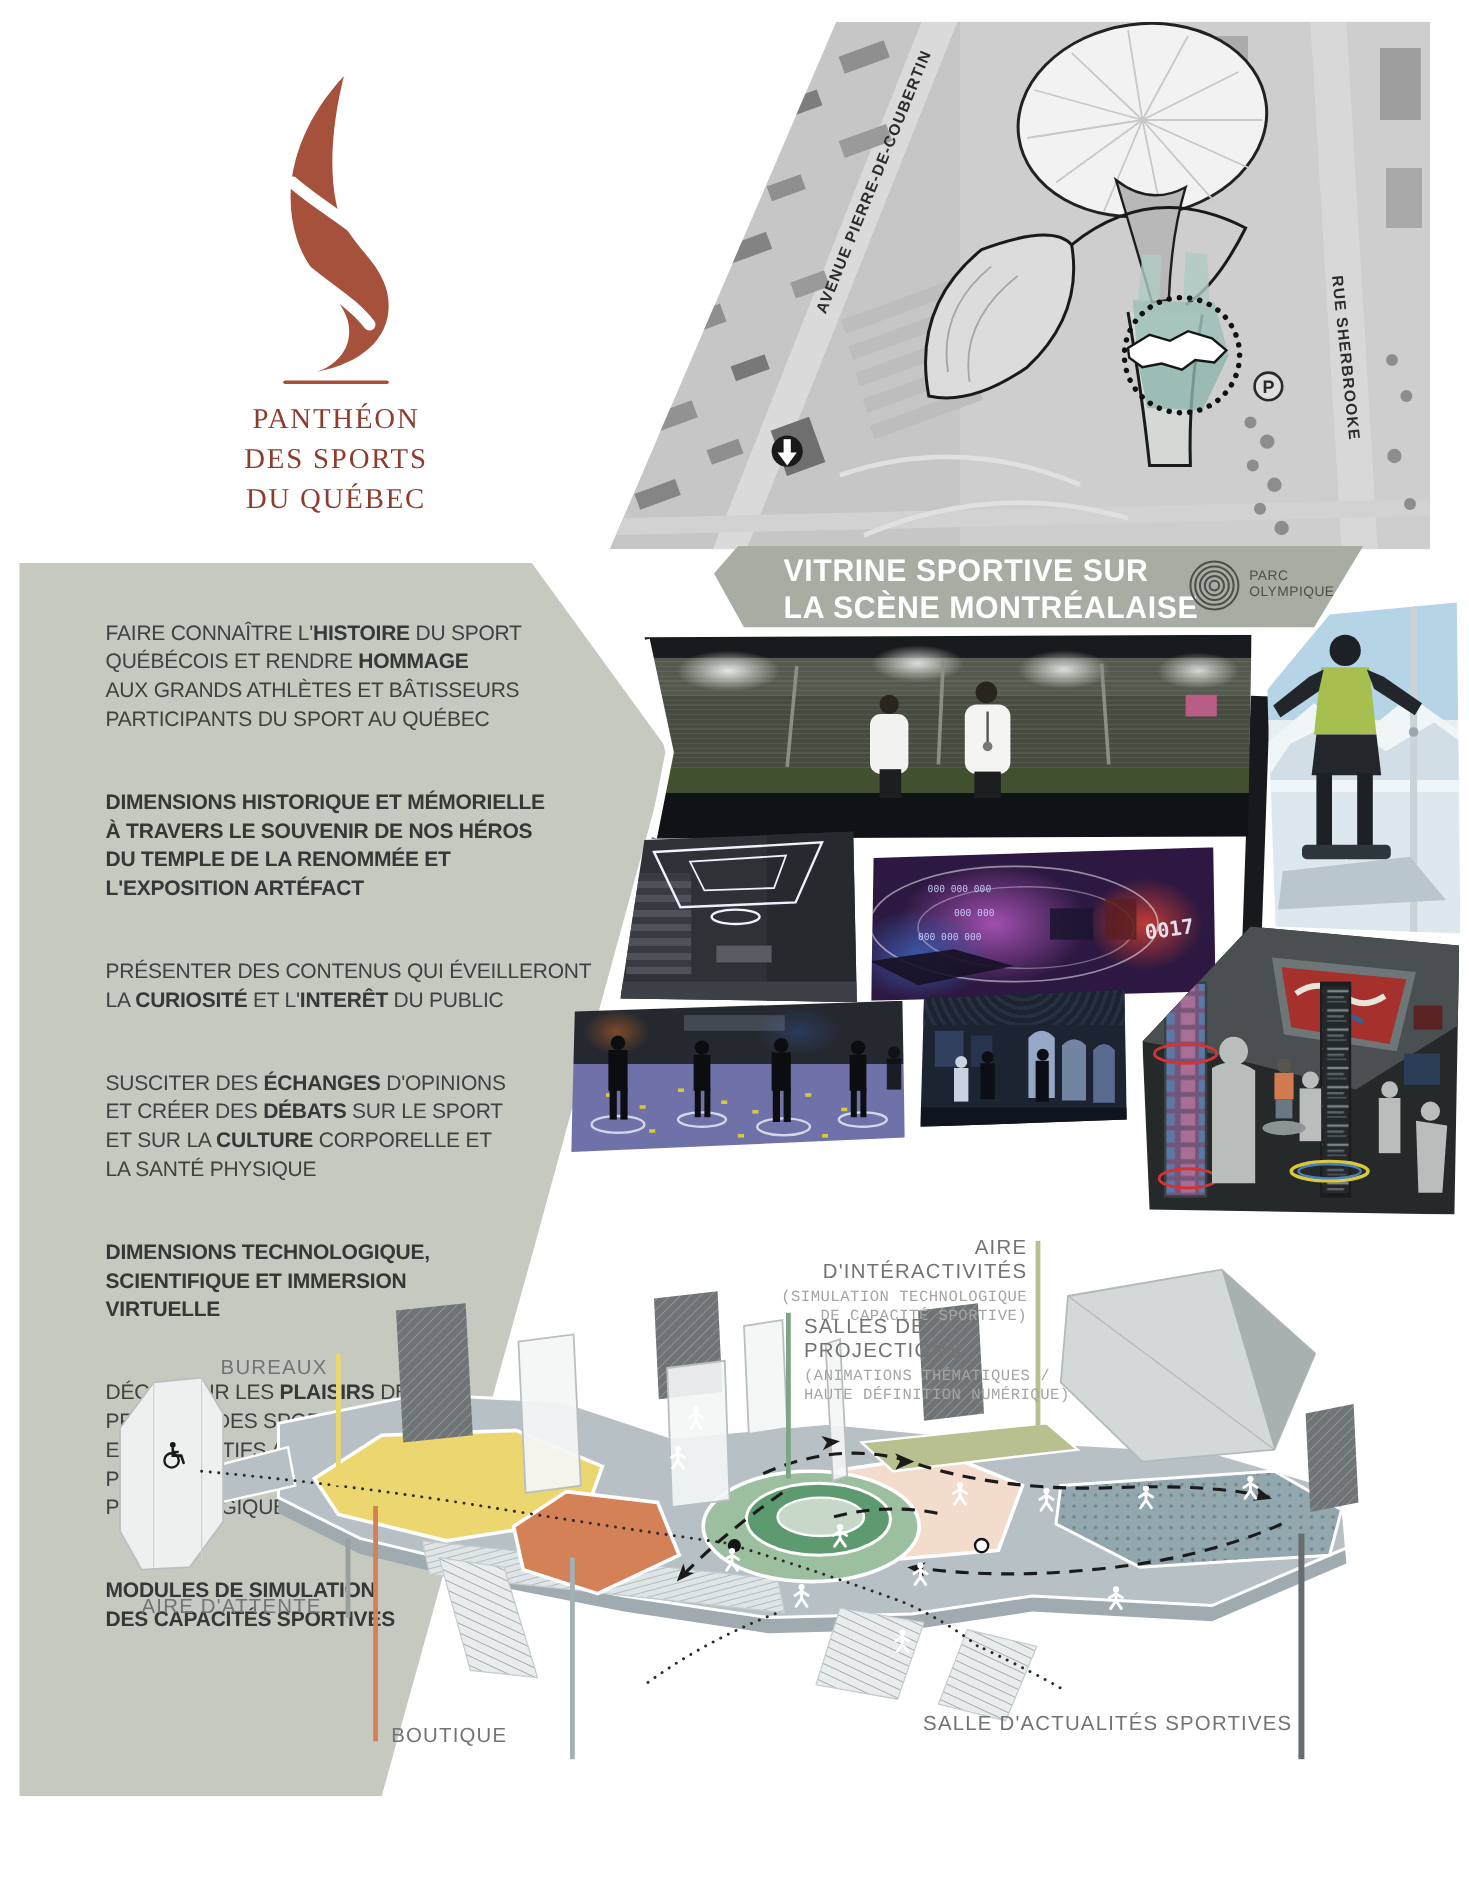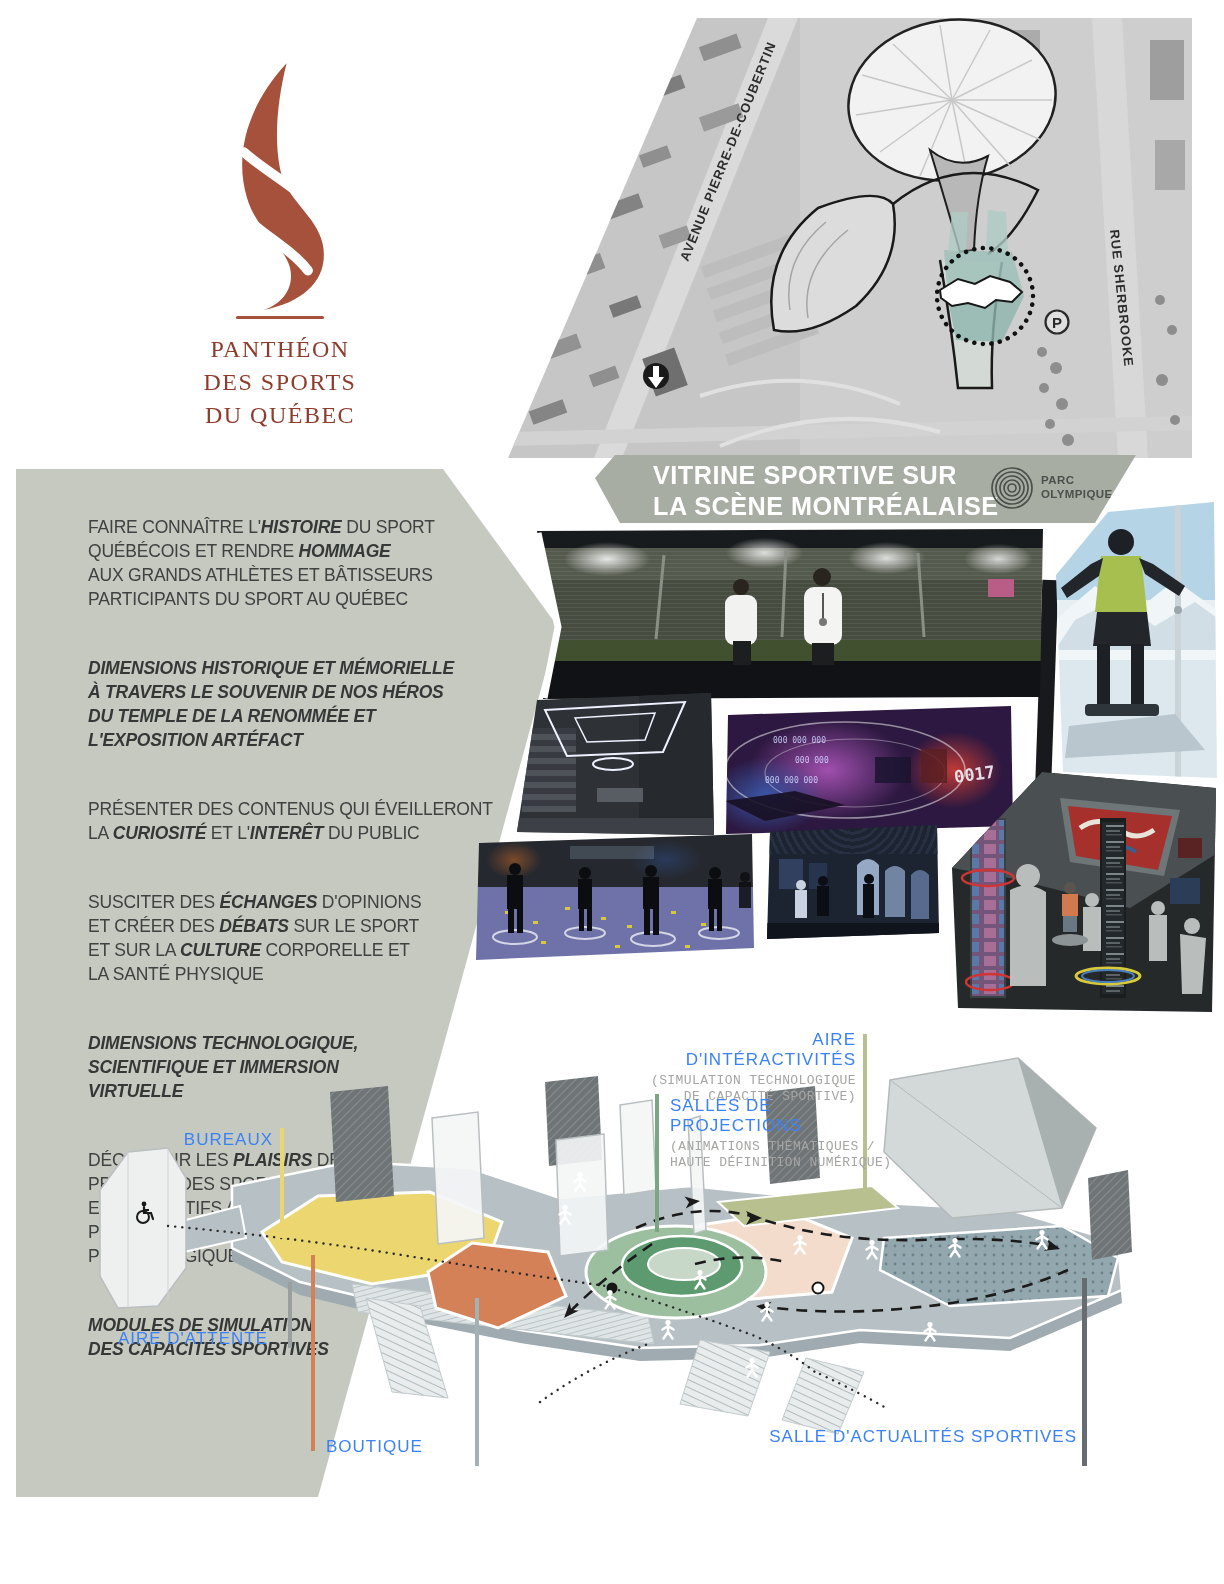--- a/index.html
+++ b/index.html
@@ -5,35 +5,35 @@
   html,body{margin:0;padding:0;background:#fff;}
   .page{position:relative;width:1224px;height:1584px;background:#ffffff;overflow:hidden;
         font-family:"Liberation Sans",sans-serif;}
   .abs{position:absolute;}
   
   .panel{position:absolute;left:16px;top:469px;width:542px;height:1028px;background:#c6c9c0;
          clip-path:polygon(0px 0px,427px 0px,542px 158px,429px 571px,302px 1028px,0px 1028px);}
   .mission{position:absolute;left:72px;top:22px;width:410px;color:#3e4241;
            font-size:17.5px;line-height:24px;letter-spacing:-0.2px;white-space:pre-line;}
   .mission p{margin:0 0 21px 0;}
-  .mission b{color:#343837;font-style:italic;}
+  .mission b{color:#343837;}
   
   .logoText{text-align:center;font-family:Liberation Serif, serif;font-size:24px;
             color:#8e3c2c;letter-spacing:1.5px;line-height:1.38;}
   
   .banner{position:absolute;left:593px;top:452px;width:545px;height:72px;background:#a8ada3;
           clip-path:polygon(22px 3px,543px 3px,502px 71px,27px 71px,2px 26px);}
   .bannerTitle{position:absolute;left:60px;top:8px;color:#ffffff;font-weight:bold;
                font-size:26px;line-height:1.2;letter-spacing:.5px;white-space:pre-line;transform:scaleX(.97);transform-origin:left top;}
-  .parcText{font-size:11.5px;font-weight:bold;color:#4b504b;line-height:1.25;letter-spacing:.4px;white-space:pre-line;}
+  .parcText{font-size:11.5px;font-weight:normal;color:#4b504b;line-height:1.25;letter-spacing:.4px;white-space:pre-line;}
   
   .photo{position:absolute;}
   .photo>*{position:absolute;}
   
-  .plTitle{font-size:17px;color:#3b82f6;letter-spacing:1px;}
+  .plTitle{font-size:17px;color:#737373;letter-spacing:1px;}
   .plSub{font-size:13px;color:#a5a5a3;letter-spacing:.4px;line-height:1.25;white-space:pre-line;margin-top:3px;font-family:Liberation Mono, monospace;}
   .pline{position:absolute;}
 </style>
 </head>
 <body>
 
 <div class="page">
 
   <div class="panel">
     <div class="mission">

